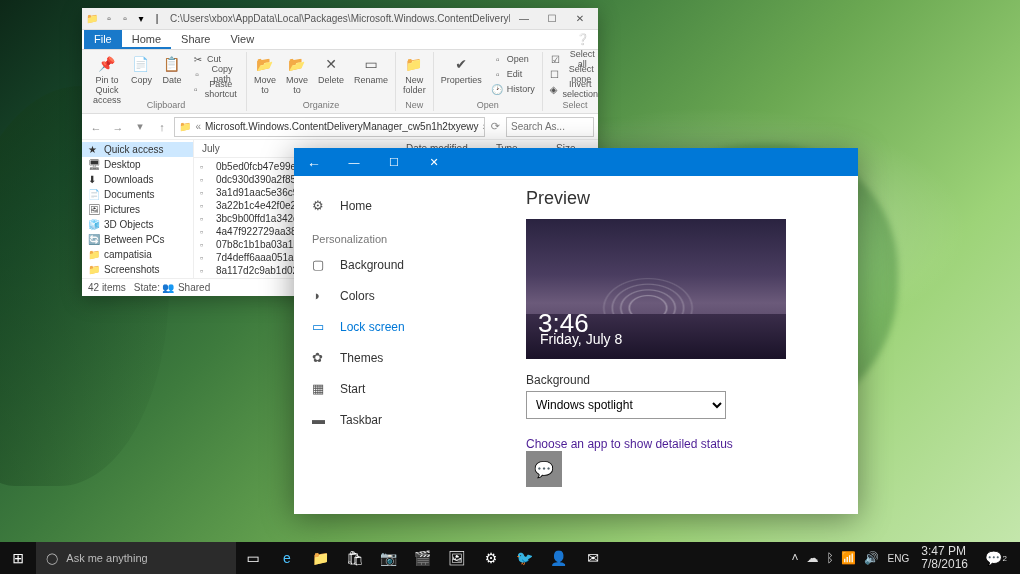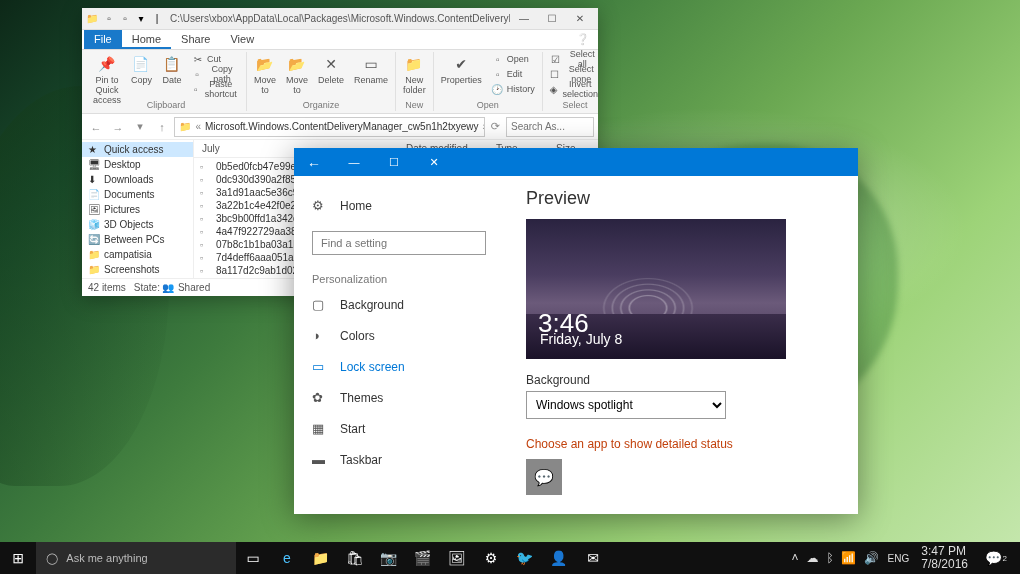--- a/index.html
+++ b/index.html
@@ -68,21 +68,21 @@
 .settings .sidebar .section{padding:10px 18px 4px;font-size:11px;color:#777}
 .settings .main{flex:1;padding:12px 22px;overflow:hidden}
 .settings .main h2{font-size:18px;font-weight:400;color:#333;margin-bottom:10px}
 .settings .preview{width:260px;height:140px;position:relative;background:linear-gradient(180deg,#2a2340 0%,#4a3d60 40%,#6b5a7a 60%,#3d3050 100%);overflow:hidden;margin-bottom:14px}
 .settings .preview::before{content:"";position:absolute;right:30%;top:35%;width:120px;height:80px;background:radial-gradient(ellipse,transparent 20%,rgba(255,255,255,0.3) 22%,transparent 24%,transparent 30%,rgba(255,255,255,0.25) 32%,transparent 34%,transparent 40%,rgba(255,255,255,0.2) 42%,transparent 44%,transparent 50%,rgba(255,255,255,0.15) 52%,transparent 54%)}
 .settings .preview .clock{position:absolute;left:12px;bottom:20px;color:#fff;font-size:26px;font-weight:300}
 .settings .preview .date{position:absolute;left:14px;bottom:12px;color:#fff;font-size:14px}
 .settings .preview .ground{position:absolute;bottom:0;left:0;right:0;height:45px;background:linear-gradient(180deg,#3a2d4a,#1a1228)}
 .settings .main .lbl{font-size:12px;color:#333;margin-bottom:4px}
 .settings .main select{width:200px;padding:5px;border:1px solid #999;font-size:12px;background:#fff}
-.settings .main .choosetxt{font-size:12px;color:#c2410c;margin-top:18px;margin-bottom:8px}
+.settings .main .choosetxt{font-size:12px;color:#4c1d95;margin-top:18px;}
 .settings .main .appbox{width:36px;height:36px;background:#888;display:flex;align-items:center;justify-content:center;color:#fff;font-size:16px}
 
 
 .taskbar{position:absolute;left:0;right:0;bottom:0;height:32px;background:#101010;display:flex;align-items:center;color:#fff;font-size:11px}
 .taskbar .start{width:36px;height:32px;display:flex;align-items:center;justify-content:center;font-size:14px}
 .taskbar .search{display:flex;align-items:center;gap:8px;width:200px;height:32px;background:#2b2b2b;padding:0 10px;color:#bbb}
 .taskbar .icons{display:flex;align-items:center;height:32px}
 .taskbar .icons .ti{width:34px;height:32px;display:flex;align-items:center;justify-content:center;font-size:14px;color:#fff}
 .taskbar .tray{margin-left:auto;display:flex;align-items:center;gap:8px;padding:0 8px;color:#ddd;font-size:10px}
 .taskbar .tray .ico{font-size:12px}
@@ -339,21 +339,20 @@
       <span>☐</span>
       <span class="close">✕</span>
     </div>
   </div>
   <div class="content">
     <div class="sidebar">
       <div class="sitem home">
           <span class="ico">⚙</span>
           <span>Home</span>
         </div>
-      <div class="searchwrap"><input class="search" placeholder="Find a setting" style=""></div>
       <div class="section">Personalization</div>
       <div id="settingsitems">
           <div class="sitem">
             <span class="ico">▢</span>
             <span>Background</span>
           </div>
           <div class="sitem">
             <span class="ico">◑</span>
             <span>Colors</span>
           </div>

